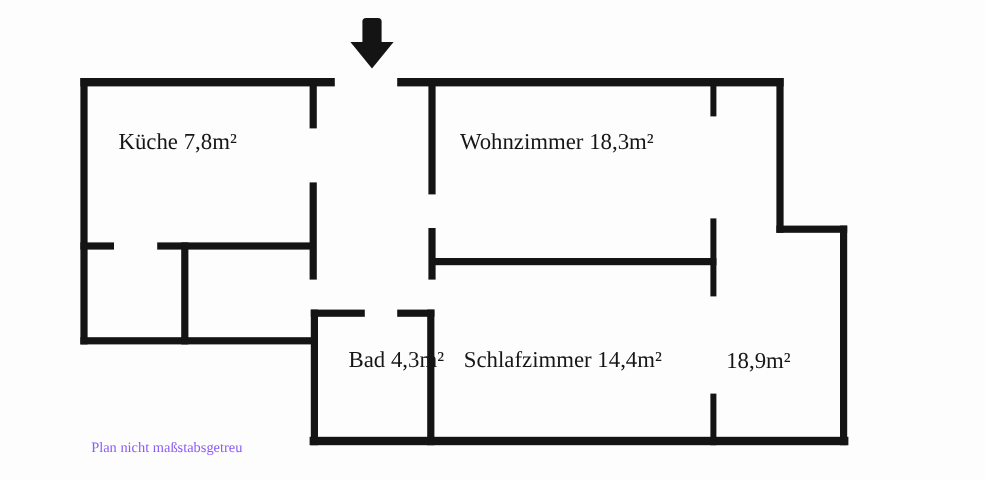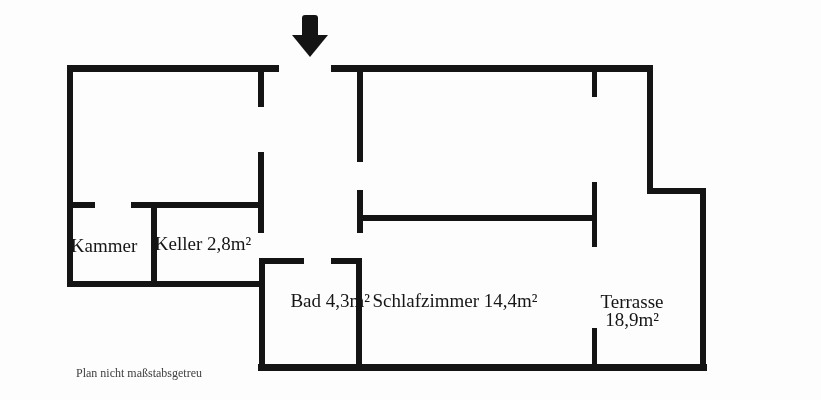--- a/index.html
+++ b/index.html
@@ -29,21 +29,21 @@
     color: #161616;
   }
   .room-label.two-line { line-height: 17px; }
   .room-label.two-line span { display: block; }
   #terrasse-label { line-height: 18px; }
   #footnote {
     position: absolute;
     left: 76px;
     top: 366px;
     font-size: 12px;
-    color: #404040;
+    color: #8b5cf6;
   }
   
   #entrance-arrow {
     position: absolute;
     left: 292px;
     top: 15px;
     width: 36px;
     height: 42px;
   }
   #entrance-arrow .shaft {
@@ -99,33 +99,32 @@
 
   <div class="wall" style="left:259px; top:258px; width:45px; height:6px;"></div>
   <div class="wall" style="left:331px; top:258px; width:31px; height:6px;"></div>
   <div class="wall" style="left:259px; top:258px; width:6px;  height:113px;"></div>
   <div class="wall" style="left:356px; top:258px; width:6px;  height:113px;"></div>
 
   <div class="wall" style="left:592px; top:65px;  width:5px; height:32px;"></div>
   <div class="wall" style="left:592px; top:182px; width:5px; height:65px;"></div>
   <div class="wall" style="left:592px; top:328px; width:5px; height:43px;"></div>
 
+  <div class="room-label" style="left:48px;  top:110px; width:200px;" id="kueche-label">Küche 7,8m²</div>
 
 
+  <div class="room-label" style="left:354px; top:110px; width:220px;" id="wohnzimmer-label">Wohnzimmer 18,3m²</div>
 
   <div class="room-label two-line" style="left:44px; top:237px; width:120px;" id="kammer-label">
-    <span>Kammer</span>
   </div>
 
-  <div class="room-label" style="left:123px; top:235px; width:160px;" id="keller-label">Keller 2,8m²</div>
 
   <div class="room-label" style="left:250px; top:292px; width:120px;text-align:right;" id="bad-label">Bad 4,3m²</div>
 
-  <div class="room-label" style="left:345px; top:292px; width:220px;" id="schlafzimmer-label">Schlafzimmer 14,4m²</div>
+  <div class="room-label" style="left:359px; top:292px; width:220px;" id="schlafzimmer-label">Schlafzimmer 14,4m²</div>
 
   <div class="room-label two-line" style="left:572px; top:293px; width:120px;" id="terrasse-label">
-    <span>Terrasse</span>
     <span>18,9m²</span>
   </div>
 
   <div id="footnote">Plan nicht maßstabsgetreu</div>
 
 </div>
 
 </body></html>

